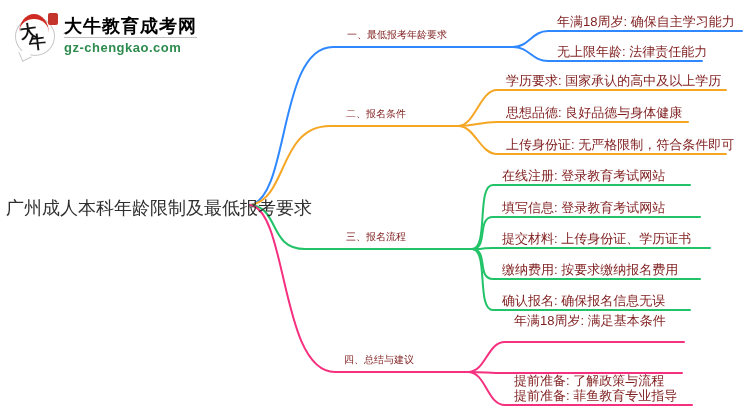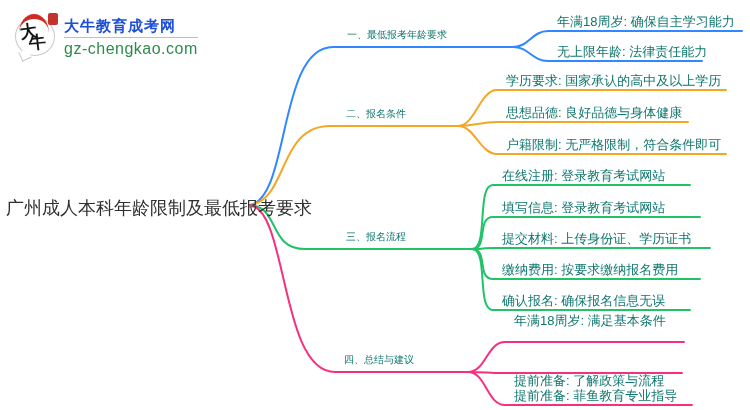--- a/index.html
+++ b/index.html
@@ -1,39 +1,39 @@
 <!DOCTYPE html>
 <html><head>
 <meta charset="utf-8">
 <style>
   html,body{margin:0;padding:0;background:#ffffff;width:750px;height:410px;overflow:hidden;
     font-family:"Liberation Sans","DejaVu Sans",sans-serif;}
   .stage{position:relative;width:750px;height:410px;background:#fff;}
   svg.wires{position:absolute;left:0;top:0;z-index:1;}
   svg.wires path{fill:none;stroke-width:2;stroke-linecap:round;}
-  .node{position:absolute;z-index:2;color:#0f766e;white-space:nowrap;letter-spacing:0;}
+  .node{position:absolute;z-index:2;color:#7f1d1d;white-space:nowrap;letter-spacing:0;}
   .root-node{font-size:18px;color:#303030;}
   .branch-node{font-size:10px;}
   .child-node{font-size:13px;}
   
   .logo{position:absolute;left:14px;top:11px;z-index:3;display:flex;align-items:flex-start;cursor:pointer;}
   .logo-icon{position:relative;width:44px;height:48px;}
   .bubble{position:absolute;left:1px;top:6px;width:38px;height:37px;background:#fff;border:1.5px solid #c9c9c9;
     border-radius:50%;}
   .arc{position:absolute;left:3px;top:-4px;width:30px;height:14px;border-top:5px solid #cf2b24;
     border-radius:50% 50% 0 0 / 100% 100% 0 0;}
   .ch{position:absolute;font-family:"DejaVu Serif","Liberation Serif",serif;font-weight:bold;color:#141414;}
   .ch1{left:4px;top:2px;font-size:17px;transform:rotate(-8deg);}
   .ch2{left:13px;top:13px;font-size:17px;transform:rotate(-6deg);}
   .seal{position:absolute;right:-4px;top:-5px;width:10px;height:12px;background:#c5342c;border-radius:2px;}
   .tail{position:absolute;left:6px;bottom:-1px;width:9px;height:9px;background:#fff;
     border-right:1.5px solid #c9c9c9;border-bottom:1.5px solid #c9c9c9;transform:rotate(65deg);}
   .logo-text{margin-left:6px;padding-top:6px;}
-  .site-name{font-size:15px;font-weight:bold;color:#1d4ed8;letter-spacing:1px;line-height:18px;}
-  .site-url{font-size:16px;font-weight:normal;color:#2e8b4e;border-top:1px solid #bfbfbf;
+  .site-name{font-size:18px;font-weight:bold;color:#000000;letter-spacing:1px;line-height:18px;}
+  .site-url{font-size:13px;font-weight:bold;color:#2e8b4e;border-top:1px solid #bfbfbf;
     margin-top:2px;padding-top:2px;letter-spacing:0.5px;}
 </style>
 </head>
 <body>
 
 <div class="stage">
 
   <svg class="wires" width="750" height="410" viewBox="0 0 750 410">
 
     <path d="M250,205 C290,198 278,47 333,47 L513,47" stroke="#2F88FF"></path>
@@ -79,21 +79,21 @@
   <div class="node branch-node" style="left:347px;top:28px">一、最低报考年龄要求</div>
   <div class="node branch-node" style="left:346px;top:107px">二、报名条件</div>
   <div class="node branch-node" style="left:346px;top:230px">三、报名流程</div>
   <div class="node branch-node" style="left:344px;top:353px">四、总结与建议</div>
 
   <div class="node child-node" style="left:557px;top:13px">年满18周岁: 确保自主学习能力</div>
   <div class="node child-node" style="left:557px;top:43px">无上限年龄: 法律责任能力</div>
 
   <div class="node child-node" style="left:506px;top:72px">学历要求: 国家承认的高中及以上学历</div>
   <div class="node child-node" style="left:506px;top:104px">思想品德: 良好品德与身体健康</div>
-  <div class="node child-node" style="left:506px;top:136px">户籍限制: 无严格限制，符合条件即可</div>
+  <div class="node child-node" style="left:506px;top:136px">上传身份证: 无严格限制，符合条件即可</div>
 
   <div class="node child-node" style="left:502px;top:167px">在线注册: 登录教育考试网站</div>
   <div class="node child-node" style="left:502px;top:199px">填写信息: 登录教育考试网站</div>
   <div class="node child-node" style="left:502px;top:230px">提交材料: 上传身份证、学历证书</div>
   <div class="node child-node" style="left:502px;top:261px">缴纳费用: 按要求缴纳报名费用</div>
   <div class="node child-node" style="left:502px;top:292px">确认报名: 确保报名信息无误</div>
 
   <div class="node child-node" style="left:514px;top:312px">年满18周岁: 满足基本条件</div>
   <div class="node child-node" style="left:514px;top:372px">提前准备: 了解政策与流程</div>
   <div class="node child-node" style="left:514px;top:387px">提前准备: 菲鱼教育专业指导</div>

